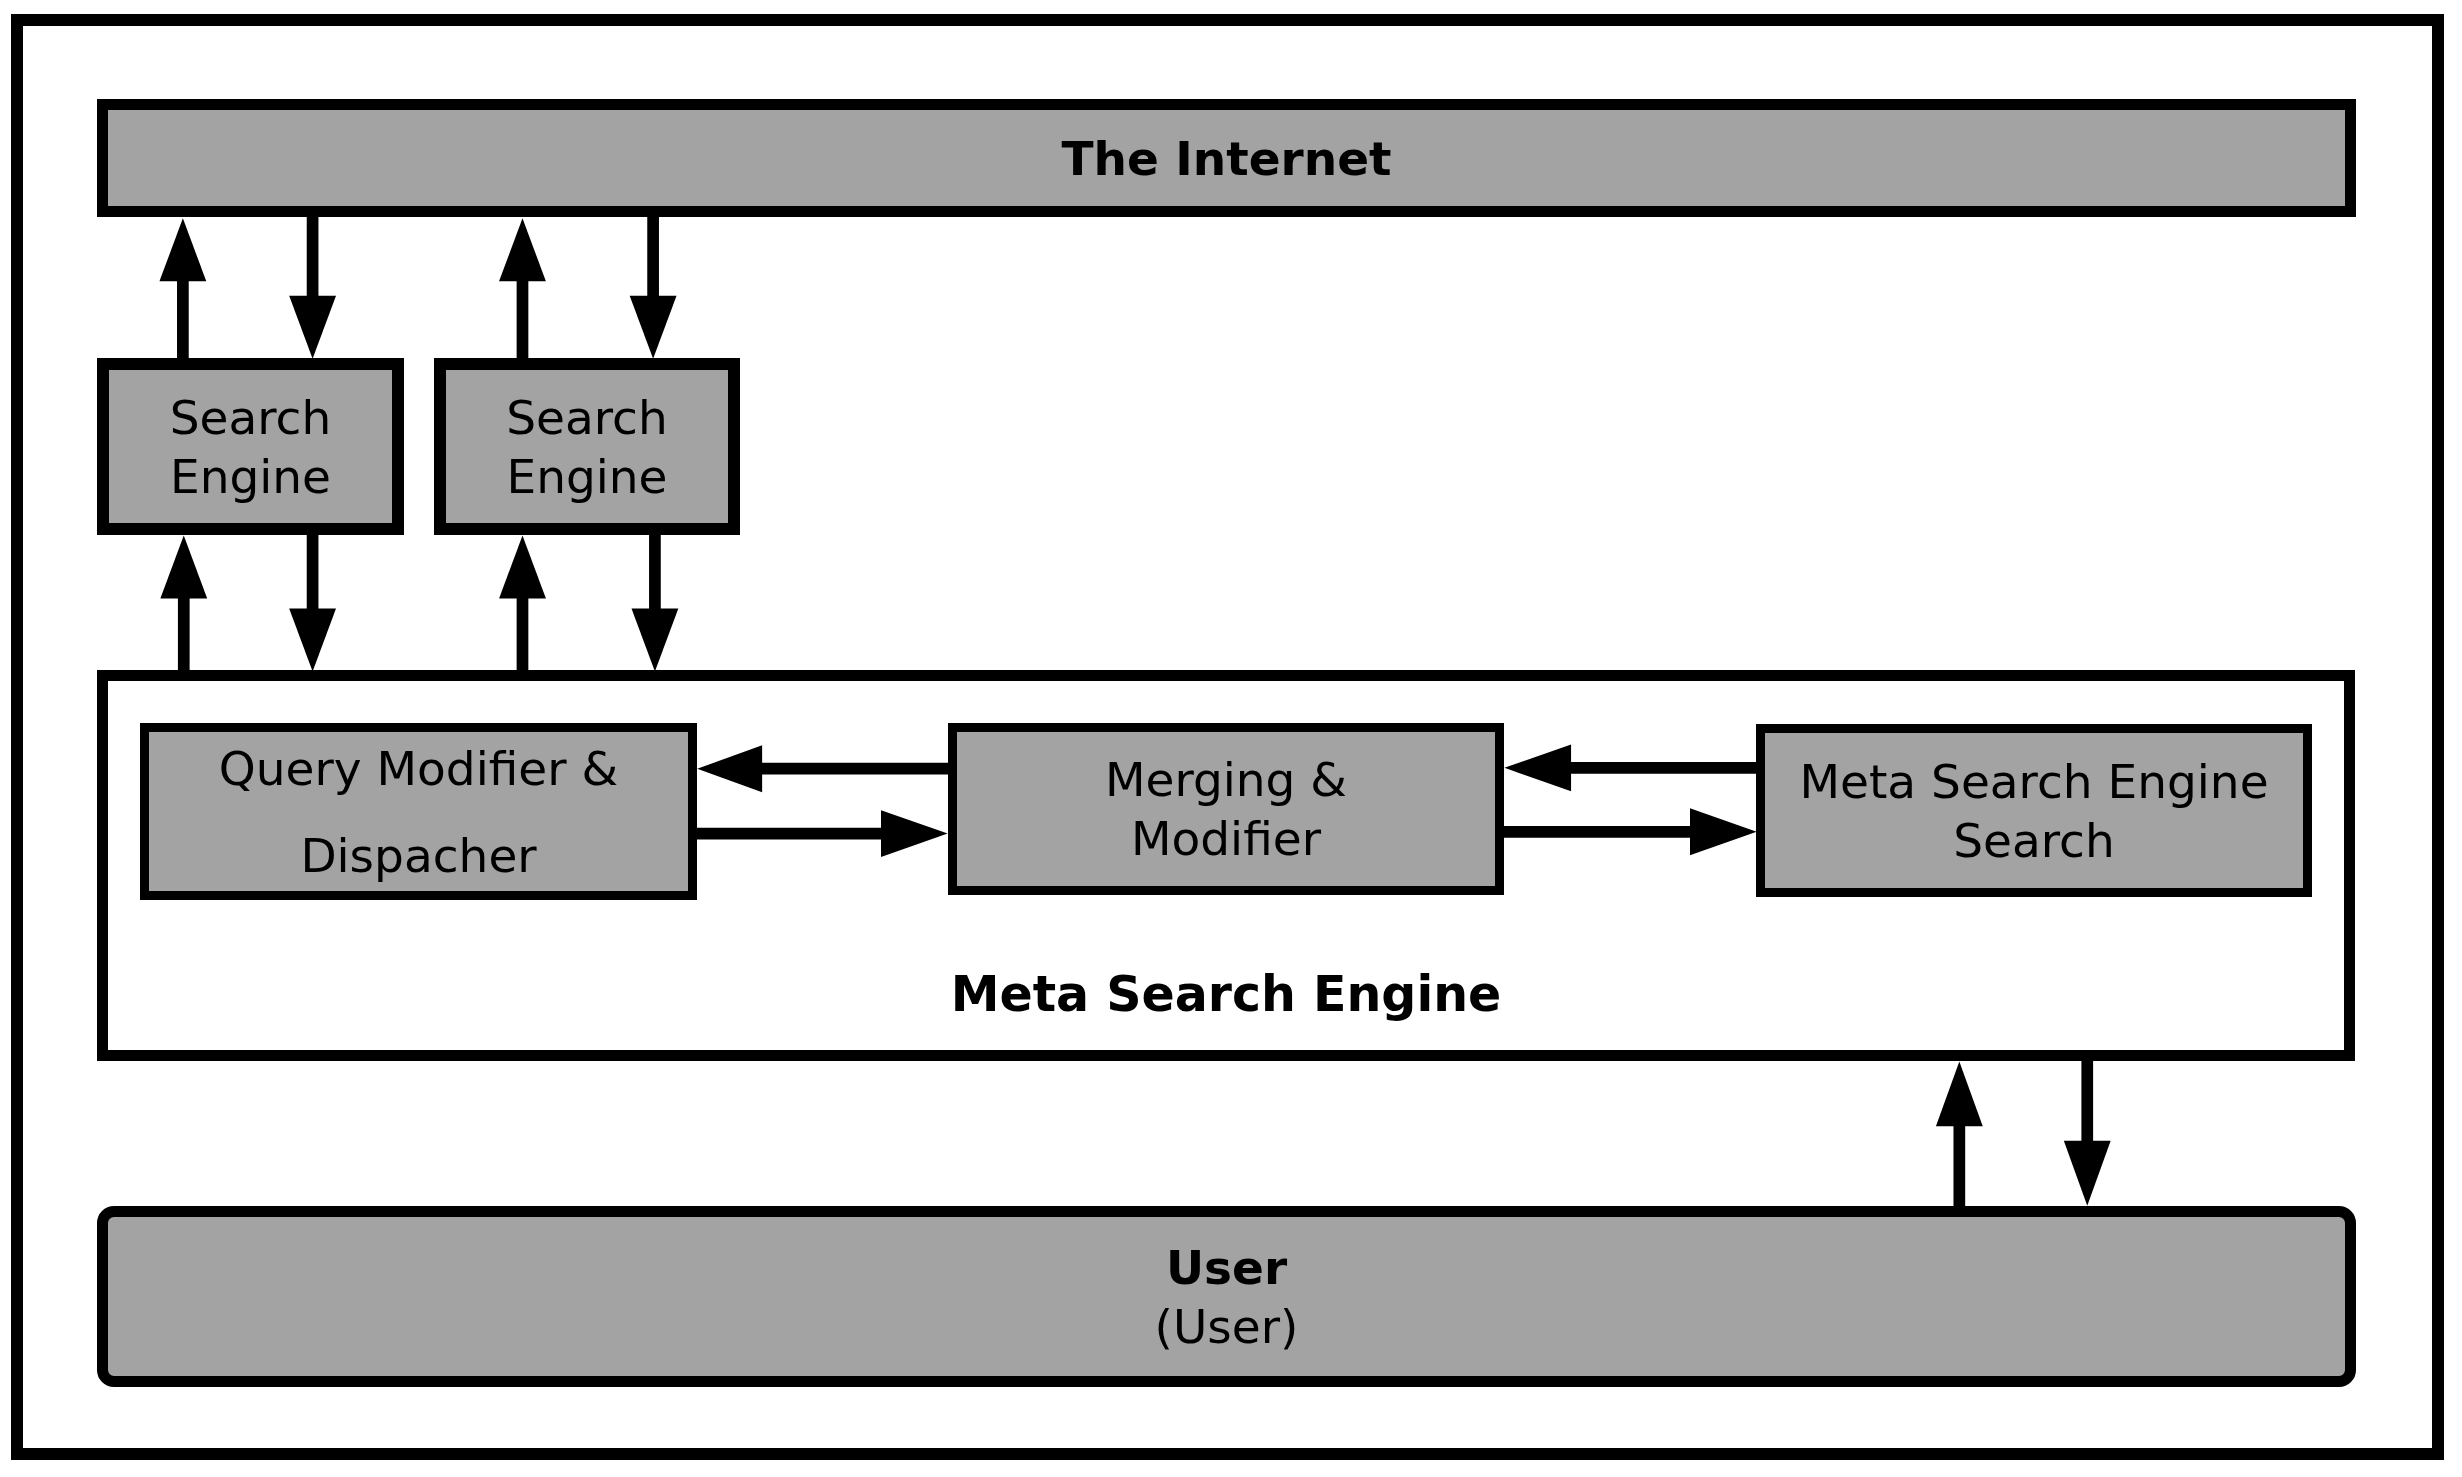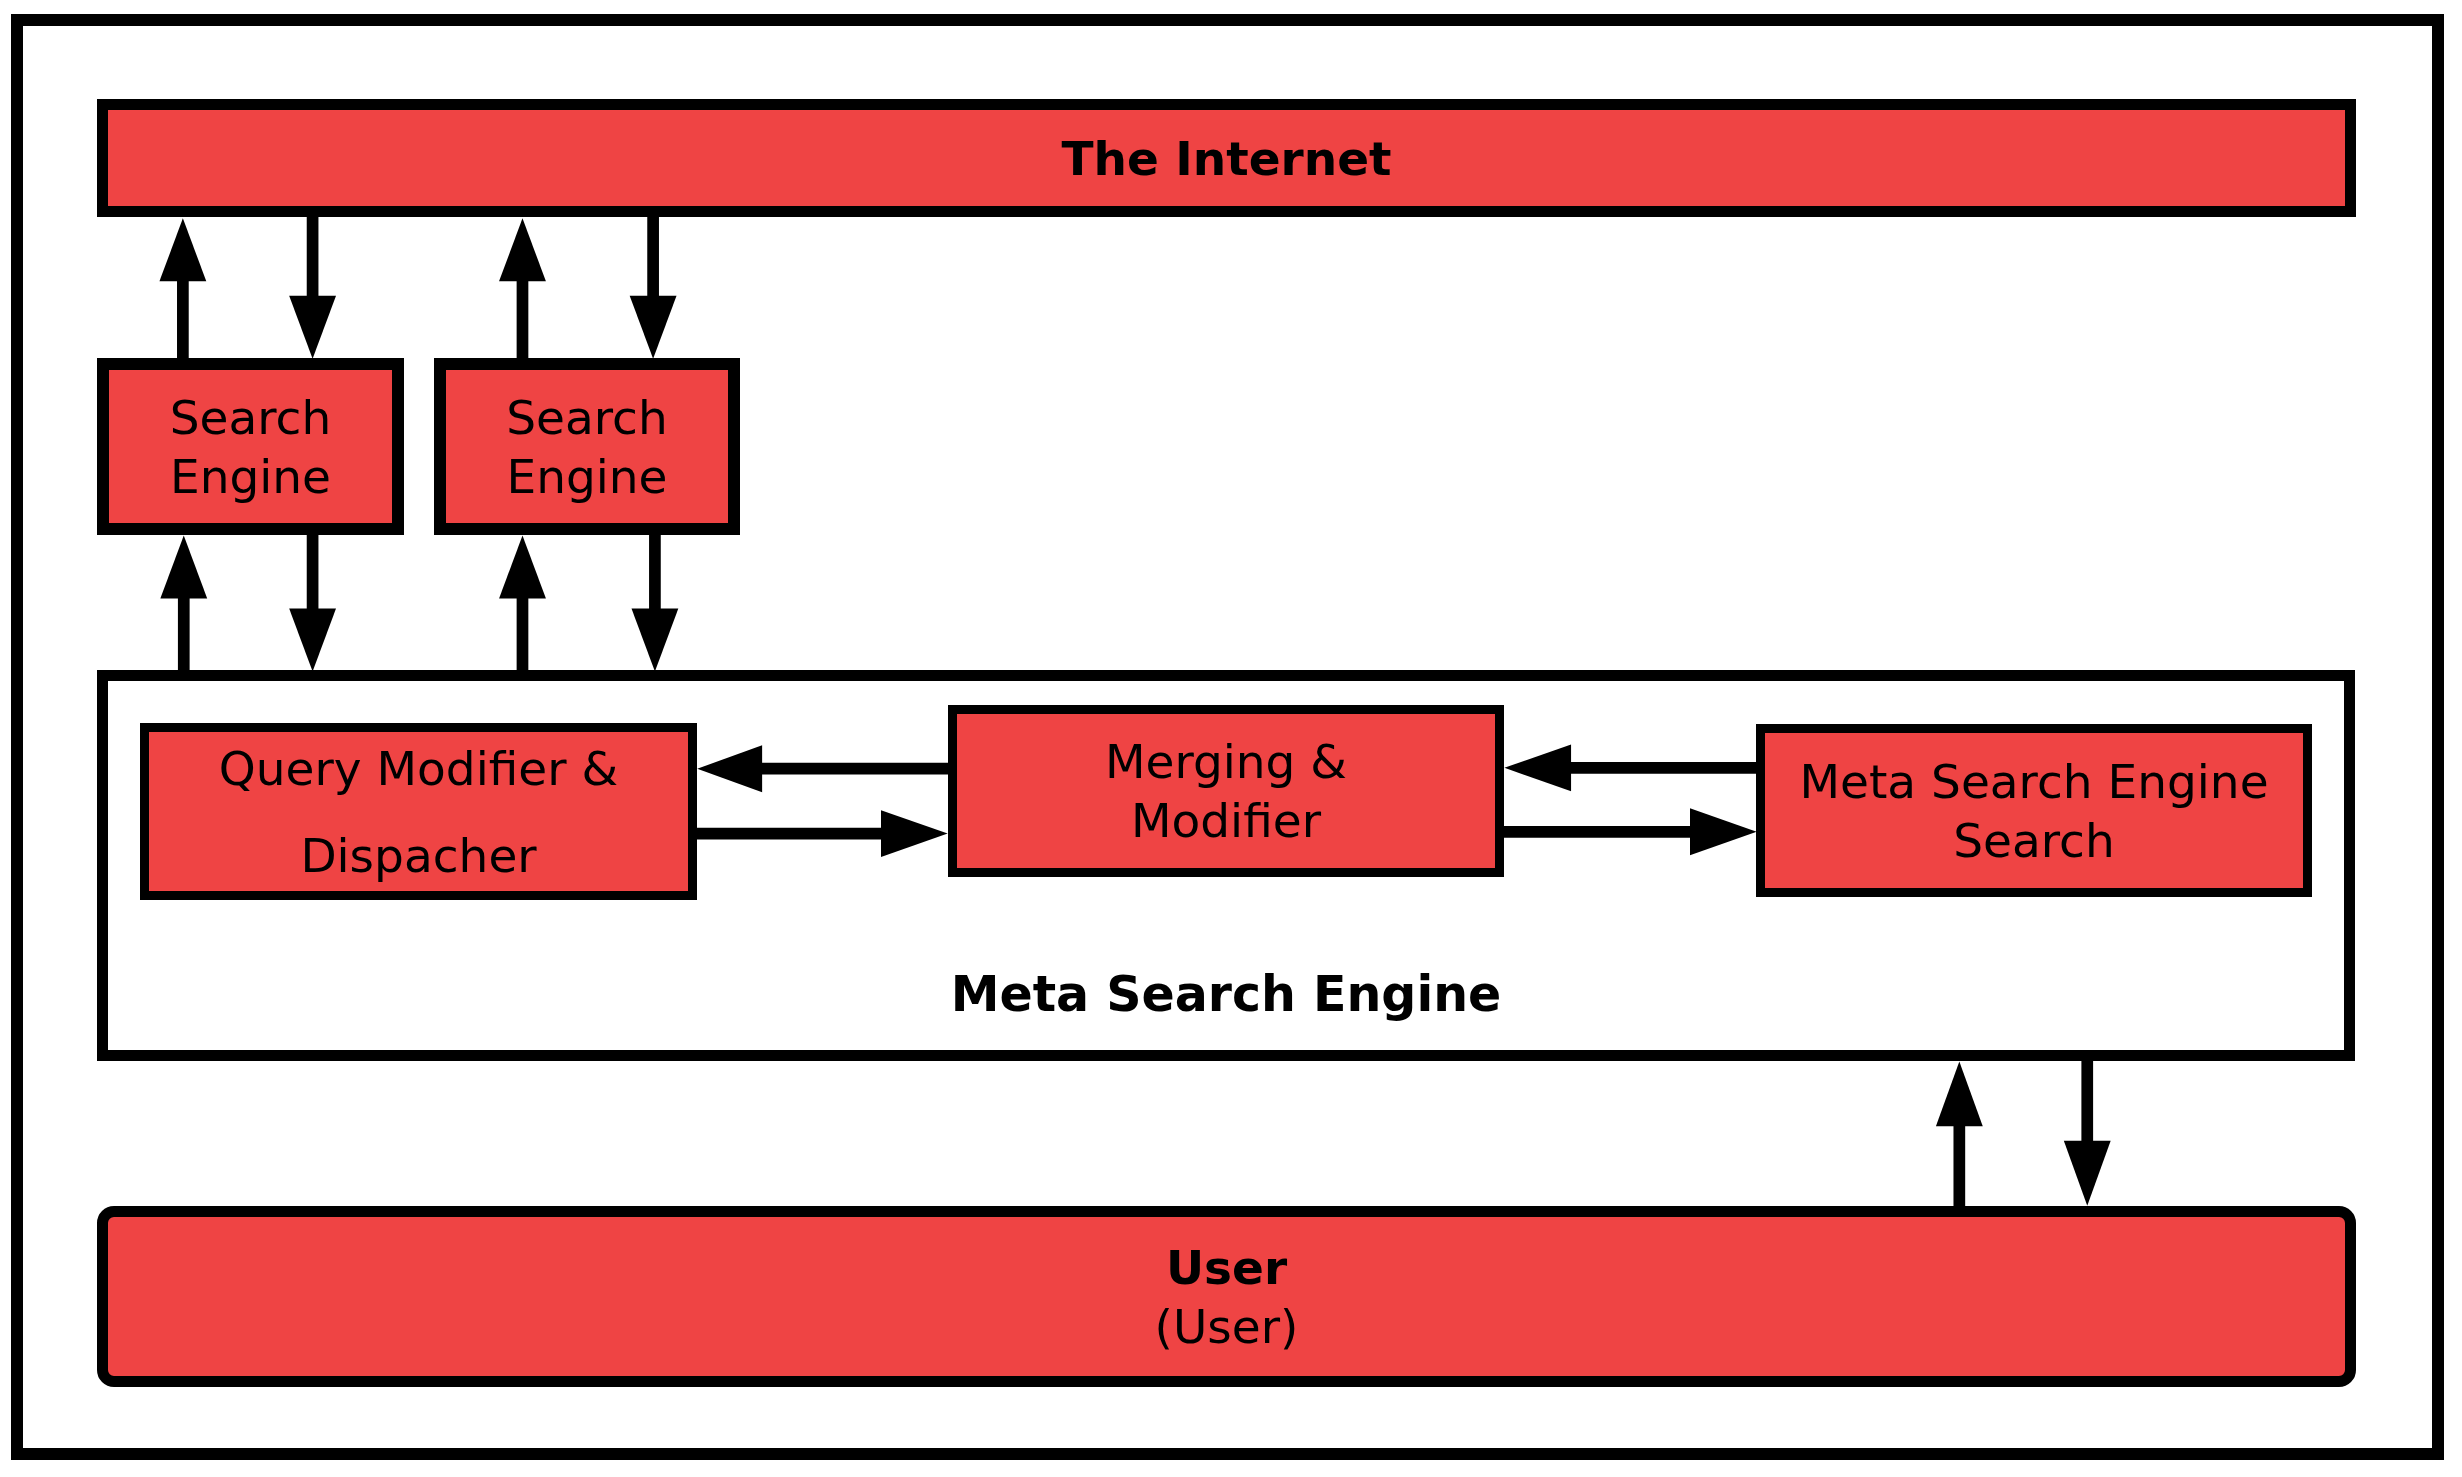--- a/index.html
+++ b/index.html
@@ -13,21 +13,21 @@
   }
   #diagram {
     position: relative;
     width: 2462px;
     height: 1478px;
     overflow: hidden;
   }
   .box {
     position: absolute;
     box-sizing: border-box;
-    background: #ef4444;
+    background: #a3a3a3;
     border: 11.7px solid #000000;
     display: flex;
     flex-direction: column;
     align-items: center;
     justify-content: center;
     text-align: center;
     font-size: 47px;
     line-height: 59px;
   }
   .outer {
@@ -47,21 +47,21 @@
     background: transparent;
   }
   .meta-label {
     position: absolute;
     left: 97px; top: 966px; width: 2258px;
     text-align: center;
     font-size: 49px;
     font-weight: bold;
   }
   .query   { left: 140px;  top: 723px; width: 557px; height: 177px; border-width: 9px; gap: 28px; }
-  .merging { left: 948px; top: 705px; width: 556px; height: 172px; border-width: 9px; }
+  .merging { left: 948px; top: 723px; width: 556px; height: 172px; border-width: 9px; }
   .portal  { left: 1756px; top: 724px; width: 556px; height: 173px; border-width: 9px; }
   .user {
     left: 97px; top: 1206px; width: 2259px; height: 181px; border-radius: 17px;
   }
   .bold-line { font-weight: bold; }
   .arrows {
     position: absolute;
     left: 0; top: 0;
     width: 2462px;
     height: 1478px;

